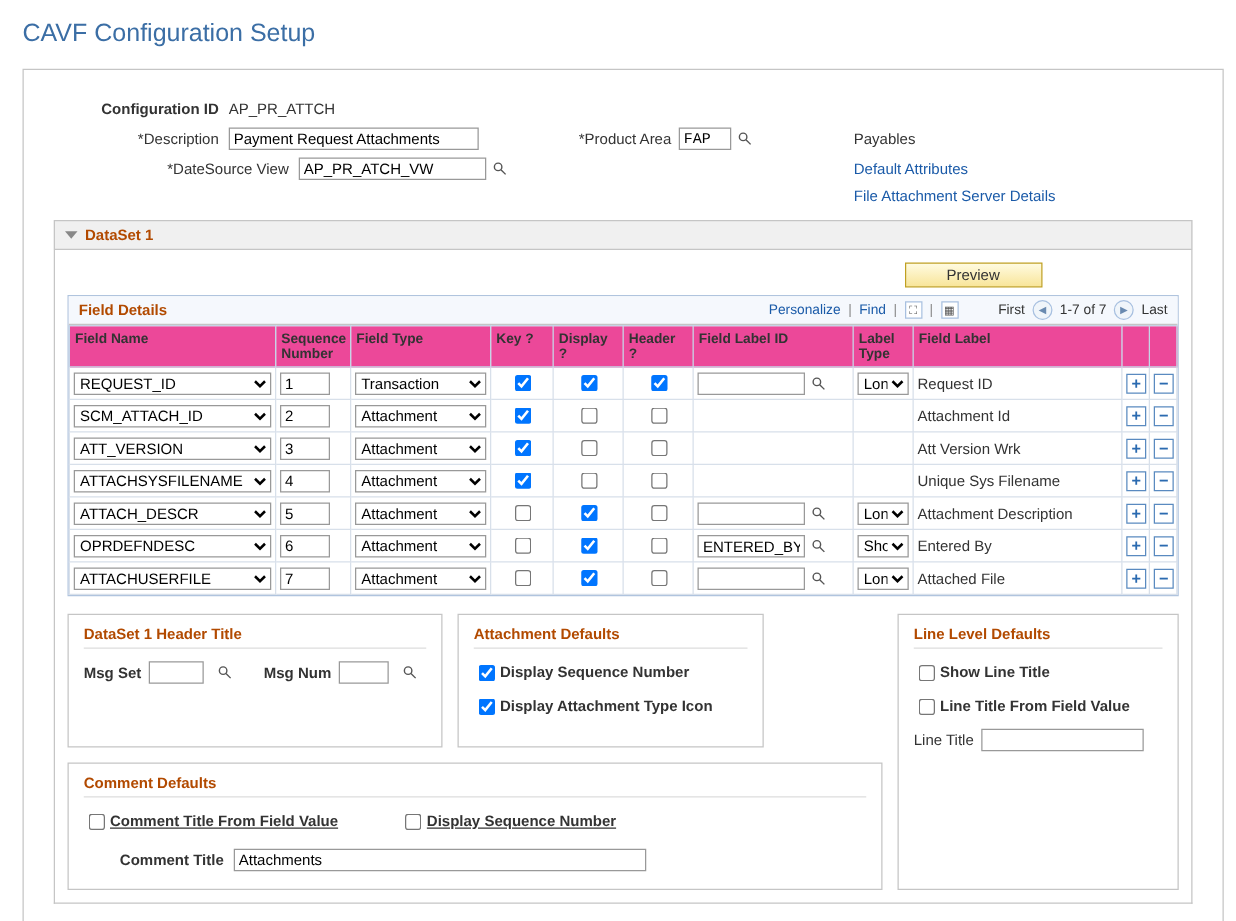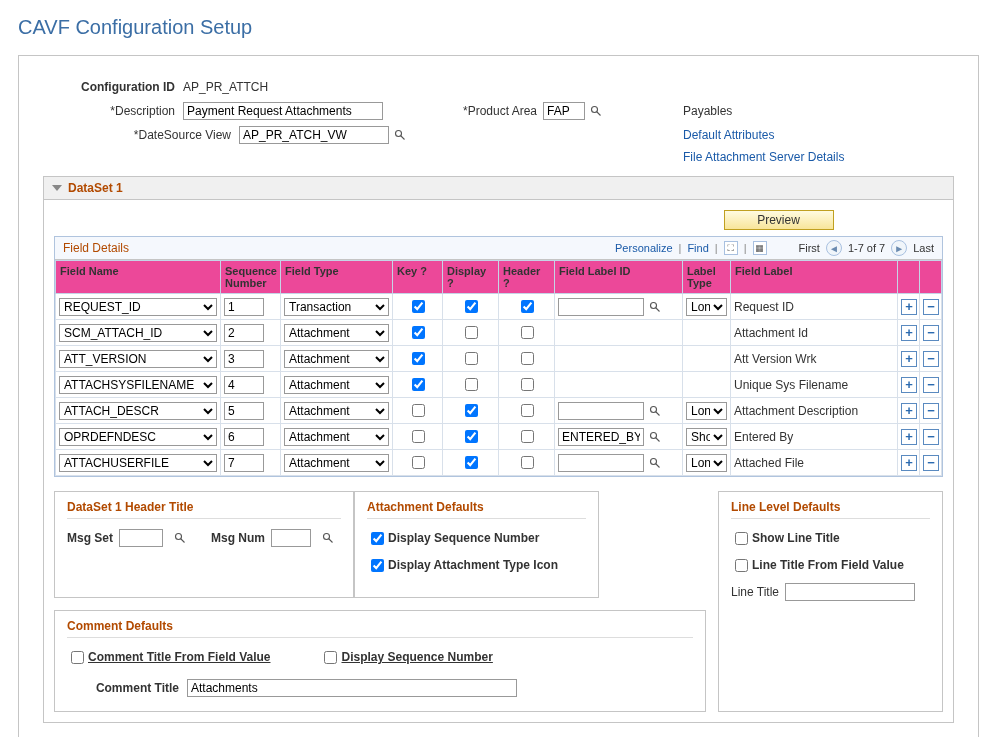--- a/index.html
+++ b/index.html
@@ -14,21 +14,21 @@
 .top-grid { display: grid; grid-template-columns: 420px 220px 300px; row-gap: 6px; align-items: center; }
 .top-links { color: #1a5aa8; }
 .top-links a, .link { color: #1a5aa8; text-decoration: none; cursor: pointer; }
 .dataset-bar { background: #f0f0f0; border: 1px solid #c5c5c5; margin-top: 12px; padding: 4px 8px; display: flex; align-items: center; color: #b24a00; font-weight: bold; }
 .collapse-tri { width: 0; height: 0; border-left: 5px solid transparent; border-right: 5px solid transparent; border-top: 6px solid #888; margin-right: 6px; }
 .dataset-body { border: 1px solid #c5c5c5; border-top: none; padding: 10px; }
 .preview-wrap { text-align: center; margin-bottom: 6px; padding-left: 560px; }
 .preview-btn { background: linear-gradient(#fffbe0, #f8e59a); border: 1px solid #c0a020; color: #333; width: 110px; height: 20px; cursor: pointer; font-size: 12px; }
 .grid-outer { border: 1px solid #b0c4de; }
 .grid-header-bar { display: flex; align-items: center; justify-content: space-between; background: #f5f8fd; border-bottom: 1px solid #c5c5c5; padding: 3px 8px; }
-.grid-title { color: #b24a00; font-weight: normal; }
+.grid-title { color: #b24a00; font-weight: bold; }
 .grid-actions { display: flex; align-items: center; gap: 6px; font-size: 11px; color: #333; }
 .grid-sep { color: #888; }
 .nav-arrow { display: inline-flex; align-items: center; justify-content: center; width: 16px; height: 16px; border: 1px solid #a8c0e0; border-radius: 8px; background: #f0f5fa; color: #6a8ab0; font-size: 10px; cursor: pointer; }
 .small-icon { width: 14px; height: 14px; display: inline-flex; align-items: center; justify-content: center; border: 1px solid #a8c0e0; background: #fff; cursor: pointer; font-size: 9px; color: #555; }
 table.grid { border-collapse: collapse; width: 100%; table-layout: fixed; }
 table.grid th { background: #ec4899; border: 1px solid #c5d4e6; font-size: 11px; text-align: left; padding: 4px; font-weight: bold; color: #333; vertical-align: top; }
 table.grid td { border: 1px solid #d8e0ea; padding: 3px; font-size: 12px; text-align: left; }
 table.grid td.cen { text-align: center; }
 .seq-input { width: 40px; }
 .fid-input { width: 86px; }
@@ -53,21 +53,21 @@
     <span>AP_PR_ATTCH</span>
   </div>
 
   <div class="top-grid">
     <div style="display:flex; align-items:center;">
       <span class="form-label">*Description</span>
       <input type="text" style="width: 200px;" value="Payment Request Attachments">
     </div>
     <div style="display:flex; align-items:center;">
       <span style="padding-right:6px">*Product Area</span>
-      <input type="text" style="width: 42px;" value="FAP">
+      <input type="text" style="width: 42px; font-family: Liberation Mono, monospace;" value="FAP">
       <span class="lookup">
           <svg viewBox="0 0 16 16">
             <circle cx="6" cy="6" r="4" stroke="#555" stroke-width="1.5" fill="none"></circle>
             <line x1="9" y1="9" x2="14" y2="14" stroke="#555" stroke-width="1.5"></line>
           </svg>
         </span>
     </div>
     <div><span>Payables</span></div>
 
     <div style="display:flex; align-items:center;justify-content:center;">
@@ -278,21 +278,21 @@
               <td>Attached File</td>
               <td class="cen"><span class="plusminus">+</span></td>
               <td class="cen"><span class="plusminus">−</span></td>
             </tr>
           </tbody>
       </table>
     </div>
 
     <div class="sub-panels">
       <div style="display:flex; flex-direction:column; gap:12px; flex:1;">
-        <div style="display:flex; ">
+        <div style="display:flex; gap:12px;">
           <div class="panel" style="width:300px">
             <div class="panel-title">DataSet 1 Header Title</div>
             <div class="msg-row">
               <span class="bold">Msg Set</span>
               <input type="text" style="width: 44px;" value="">
               <span class="lookup">
                   <svg viewBox="0 0 16 16">
                     <circle cx="6" cy="6" r="4" stroke="#555" stroke-width="1.5" fill="none"></circle>
                     <line x1="9" y1="9" x2="14" y2="14" stroke="#555" stroke-width="1.5"></line>
                   </svg>

